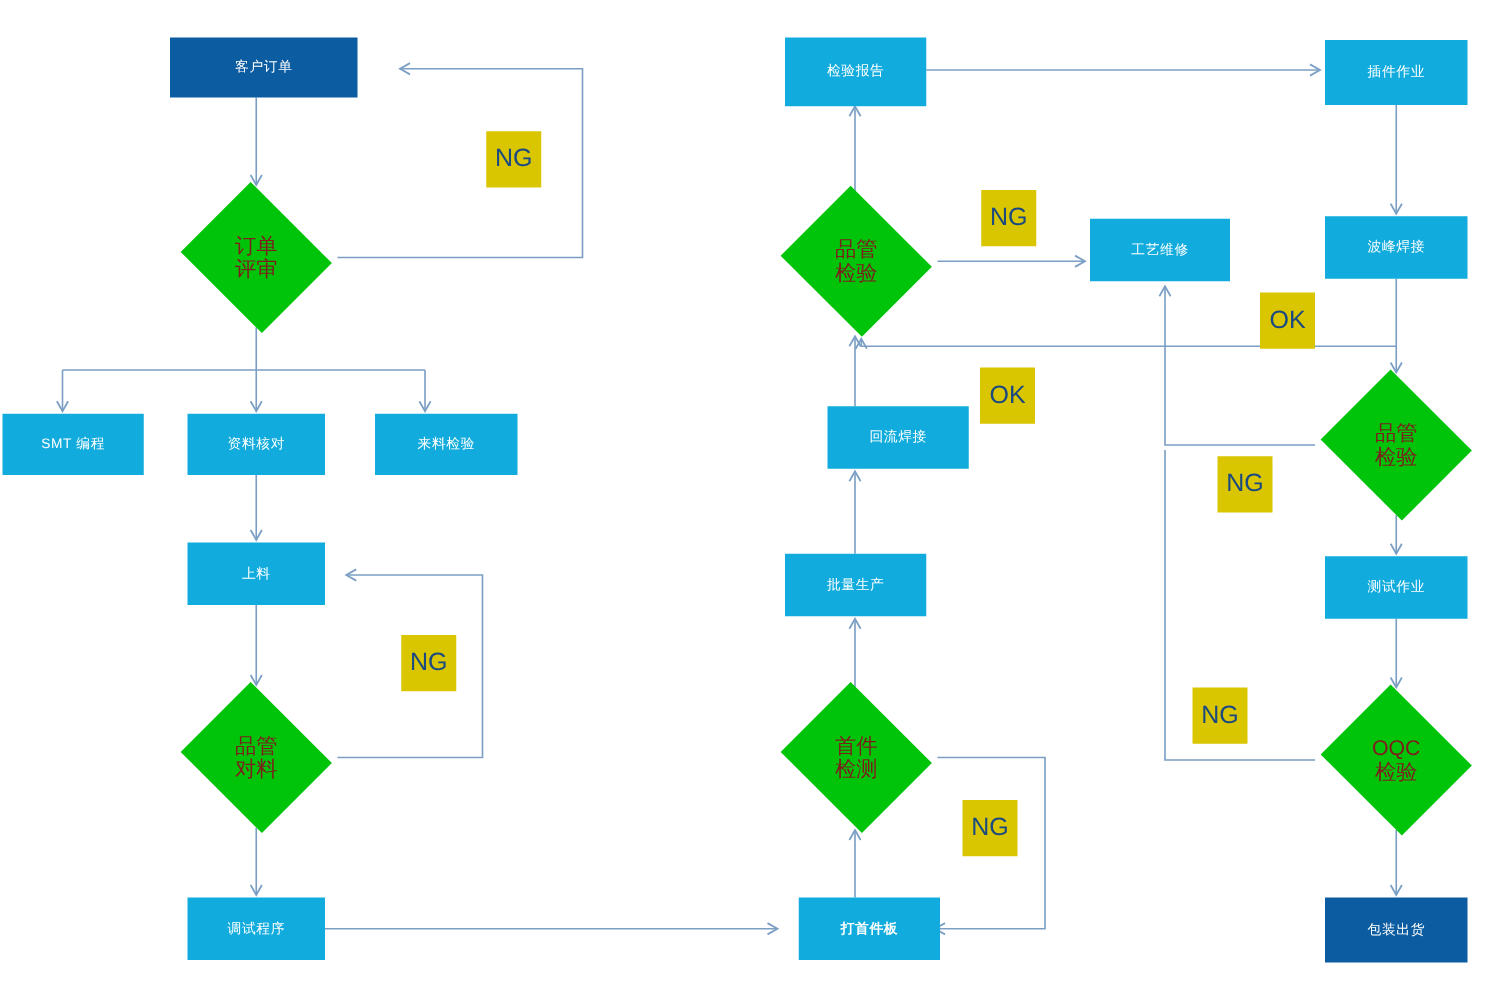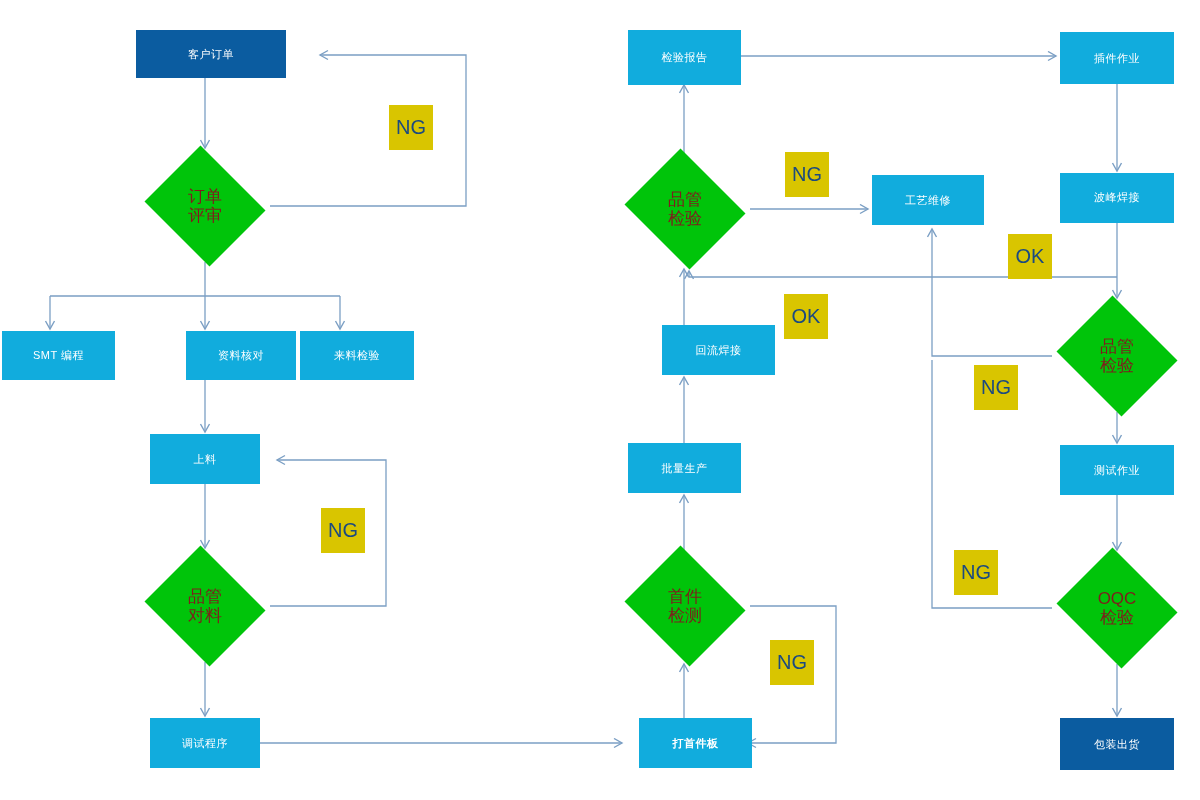--- a/index.html
+++ b/index.html
@@ -126,37 +126,37 @@
       <path d="M1052,608 L932,608 L932,360"></path>
       <path d="M1117,664 L1117,716" marker-end="url(#ar)"></path>
     </g>
   </svg>
 
   <div id="nodes">
       <div class="node rect terminal" style="left: 136px; top: 30px; width: 150px; height: 48px;"><span>客户订单</span></div>
       <div class="node diamond" style="left: 140px; top: 150px; width: 130px; height: 112px;"><div class="dshape"></div><div class="dlabel">订单
 评审</div></div>
       <div class="node rect process" style="left: 2px; top: 331px; width: 113px; height: 49px;"><span>SMT 编程</span></div>
-      <div class="node rect process" style="left: 150px; top: 331px; width: 110px; height: 49px; margin-left: 36px;"><span>资料核对</span></div>
+      <div class="node rect process" style="left: 150px; top: 331px; width: 110px; height: 49px;"><span>资料核对</span></div>
       <div class="node rect process" style="left: 300px; top: 331px; width: 114px; height: 49px;"><span>来料检验</span></div>
       <div class="node rect process" style="left: 150px; top: 434px; width: 110px; height: 50px;"><span>上料</span></div>
       <div class="node diamond" style="left: 140px; top: 550px; width: 130px; height: 112px;"><div class="dshape"></div><div class="dlabel">品管
 对料</div></div>
       <div class="node rect process" style="left: 150px; top: 718px; width: 110px; height: 50px;"><span>调试程序</span></div>
       <div class="node rect process" style="left: 628px; top: 30px; width: 113px; height: 55px;"><span>检验报告</span></div>
       <div class="node diamond" style="left: 620px; top: 153px; width: 130px; height: 112px;"><div class="dshape"></div><div class="dlabel">品管
 检验</div></div>
       <div class="node rect process" style="left: 662px; top: 325px; width: 113px; height: 50px;"><span>回流焊接</span></div>
       <div class="node rect process" style="left: 628px; top: 443px; width: 113px; height: 50px;"><span>批量生产</span></div>
       <div class="node diamond" style="left: 620px; top: 550px; width: 130px; height: 112px;"><div class="dshape"></div><div class="dlabel">首件
 检测</div></div>
       <div class="node rect process" style="left: 639px; top: 718px; width: 113px; height: 50px; font-weight: bold;"><span>打首件板</span></div>
       <div class="node rect process" style="left: 872px; top: 175px; width: 112px; height: 50px;"><span>工艺维修</span></div>
       <div class="node rect process" style="left: 1060px; top: 32px; width: 114px; height: 52px;"><span>插件作业</span></div>
-      <div class="node rect process" style="left: 1060px; top: 173px; width: 114px; height: 50px; font-family: Liberation Mono, monospace;"><span>波峰焊接</span></div>
+      <div class="node rect process" style="left: 1060px; top: 173px; width: 114px; height: 50px;"><span>波峰焊接</span></div>
       <div class="node diamond" style="left: 1052px; top: 300px; width: 130px; height: 112px;"><div class="dshape"></div><div class="dlabel">品管
 检验</div></div>
       <div class="node rect process" style="left: 1060px; top: 445px; width: 114px; height: 50px;"><span>测试作业</span></div>
       <div class="node diamond" style="left: 1052px; top: 552px; width: 130px; height: 112px;"><div class="dshape"></div><div class="dlabel">OQC
 检验</div></div>
       <div class="node rect terminal" style="left: 1060px; top: 718px; width: 114px; height: 52px;"><span>包装出货</span></div>
     </div>
   <div id="edge-labels">
       <div class="edge-label" style="left: 389px; top: 105px; width: 44px; height: 45px;">NG</div>
       <div class="edge-label" style="left: 321px; top: 508px; width: 44px; height: 45px;">NG</div>

